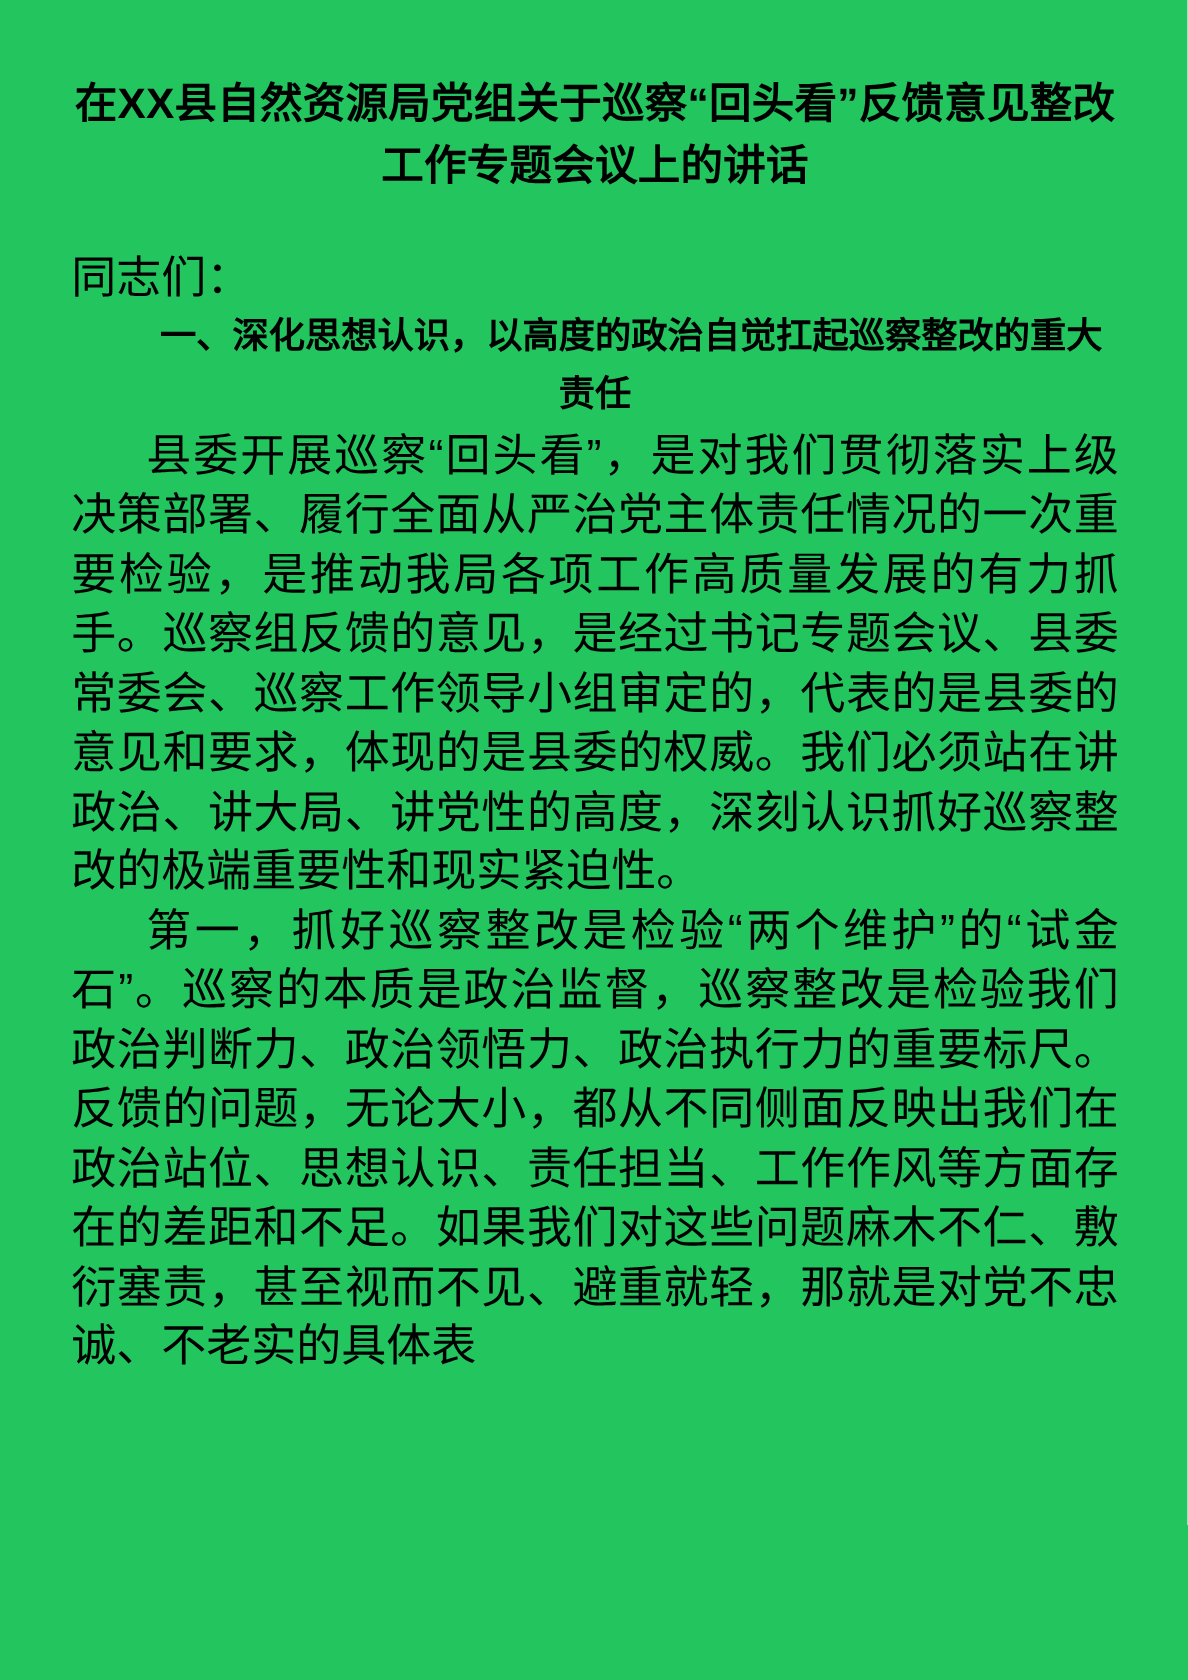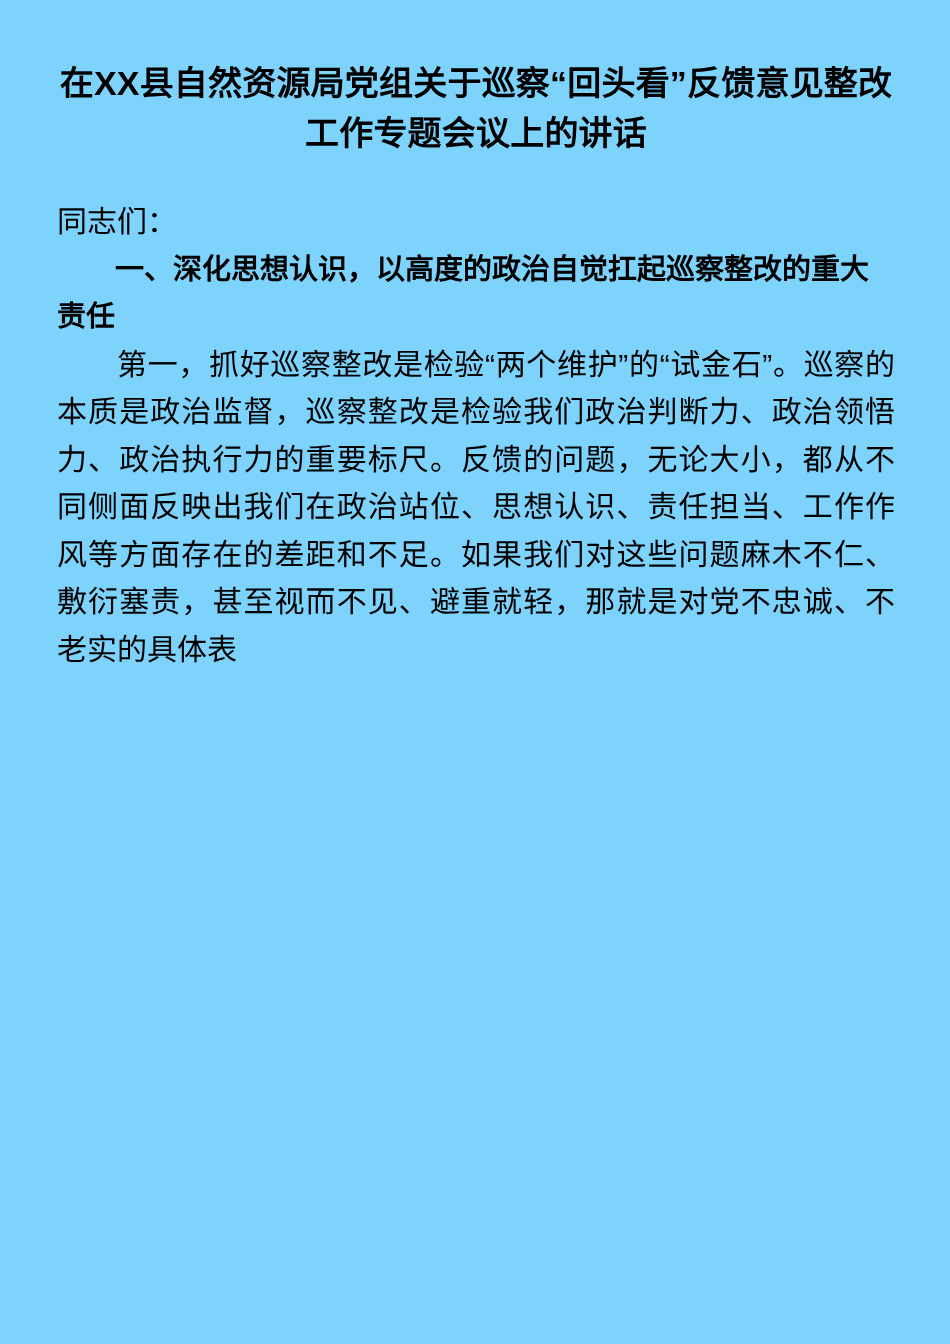--- a/index.html
+++ b/index.html
@@ -5,21 +5,21 @@
   html, body {
     margin: 0;
     padding: 0;
     background: #ffffff;
   }
 
   .page {
     position: relative;
     width: 950px;
     height: 1344px;
-    background: #7dd3fc;
+    background: #22c55e;
     overflow: hidden;
     box-sizing: border-box;
     font-family: "Liberation Sans", "DejaVu Sans", sans-serif;
     color: #000000;
   }
 
   .content {
     position: absolute;
     left: 57px;
     top: 0;
@@ -38,37 +38,37 @@
     word-break: break-all;
   }
 
   
   .body-block {
     margin-top: 40px;
   }
 
   p.para {
     margin: 0;
-    font-size: 30px;
+    font-size: 36px;
     line-height: 47.5px;
     text-align: justify;
     text-justify: inter-ideograph;
     word-break: break-all;
     letter-spacing: 0px;
   }
 
   p.para.indent {
     text-indent: 60px;
   }
 
   p.para.heading {
     font-weight: 700;
     font-size: 29px;
     text-indent: 58px;
-    text-align: left;
+    text-align: center;
   }
 
   p.para.salutation {
     text-indent: 0;
   }
 </style>
 </head>
 <body>
 
 <div class="page">
@@ -77,18 +77,19 @@
     <h1 class="doc-title">在XX县自然资源局党组关于巡察“回头看”反馈意见整改工作专题会议上的讲话</h1>
 
     <div class="body-block">
 
       <p class="para salutation">同志们：</p>
 
 
 
       <p class="para heading">一、深化思想认识，以高度的政治自觉扛起巡察整改的重大责任</p>
 
+      <p class="para indent">县委开展巡察“回头看”，是对我们贯彻落实上级决策部署、履行全面从严治党主体责任情况的一次重要检验，是推动我局各项工作高质量发展的有力抓手。巡察组反馈的意见，是经过书记专题会议、县委常委会、巡察工作领导小组审定的，代表的是县委的意见和要求，体现的是县委的权威。我们必须站在讲政治、讲大局、讲党性的高度，深刻认识抓好巡察整改的极端重要性和现实紧迫性。</p>
 
       <p class="para indent">第一，抓好巡察整改是检验“两个维护”的“试金石”。巡察的本质是政治监督，巡察整改是检验我们政治判断力、政治领悟力、政治执行力的重要标尺。反馈的问题，无论大小，都从不同侧面反映出我们在政治站位、思想认识、责任担当、工作作风等方面存在的差距和不足。如果我们对这些问题麻木不仁、敷衍塞责，甚至视而不见、避重就轻，那就是对党不忠诚、不老实的具体表</p>
 
     </div>
   </div>
 </div>
 
 </body></html>

